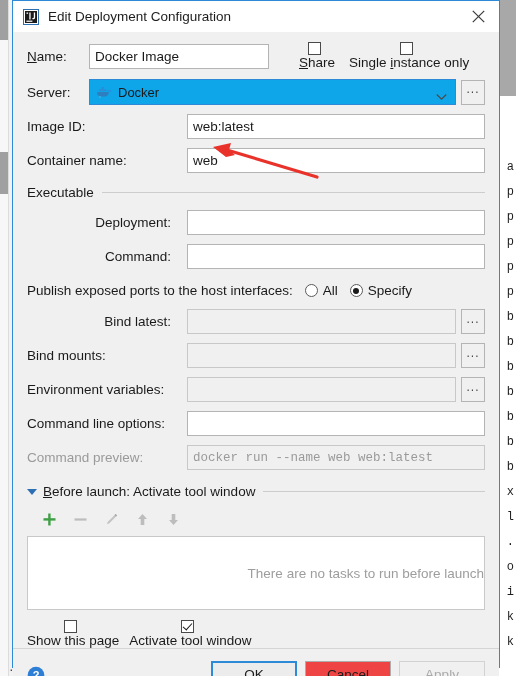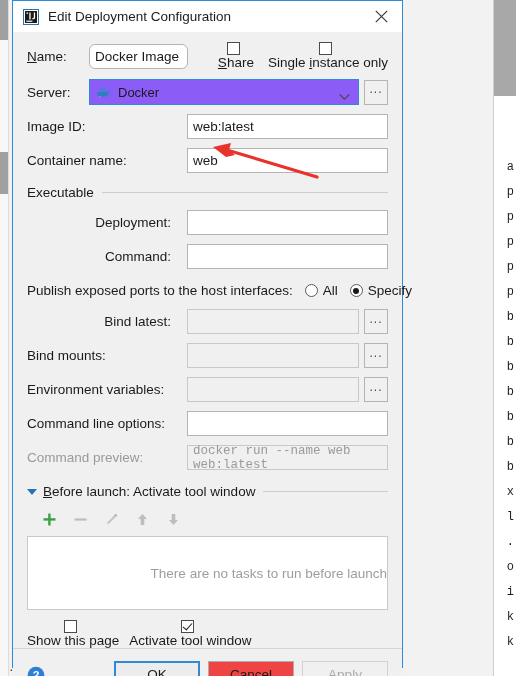--- a/index.html
+++ b/index.html
@@ -68,21 +68,21 @@
     color: #3a3a3a;
     white-space: nowrap;
     overflow: hidden;
   }
 
   
   #dialog {
     position: absolute;
     left: 12px;
     top: 0;
-    width: 391px;
+    width: 488px;
     height: 668px;
     background: #f0f0f0;
     border: 1px solid #2d8ad6;
     box-sizing: border-box;
     display: flex;
     flex-direction: column;
   }
 
   
   .titlebar {
@@ -176,21 +176,21 @@
     letter-spacing: 1px;
     line-height: 8px;
     padding-bottom: 6px;
     flex: 0 0 auto;
   }
 
   
   .combo {
     box-sizing: border-box;
     height: 26px;
-    background: #8b5cf6;
+    background: #0ea5e9;
     border: 1px solid #2d8ad6;
     display: flex;
     align-items: center;
     padding-left: 6px;
     flex: 1 1 auto;
     position: relative;
   }
   .combo-arrow {
     position: absolute;
     right: 8px; top: 50%;
@@ -431,21 +431,21 @@
         <line x1="0.8" y1="0.8" x2="12.2" y2="12.2" stroke="#3a3a3a" stroke-width="1.2"></line>
         <line x1="12.2" y1="0.8" x2="0.8" y2="12.2" stroke="#3a3a3a" stroke-width="1.2"></line>
       </svg>
     </span>
   </div>
 
   <div class="dlg-body">
 
     <div class="row">
       <span class="lbl" style="width:62px;"><u>N</u>ame:</span>
-      <div class="txtfield" style="width:180px;border-radius:6px;">Docker Image</div>
+      <div class="txtfield" style="width:180px;">Docker Image</div>
 
       <span class="chk-wrap" style="margin-left:30px;">
         <span class="chk-box"></span>
         <span class="chk-lbl"><u>S</u>hare</span>
       </span>
 
       <span class="chk-wrap">
         <span class="chk-box"></span>
         <span class="chk-lbl">Single <u>i</u>nstance only</span>
       </span>

